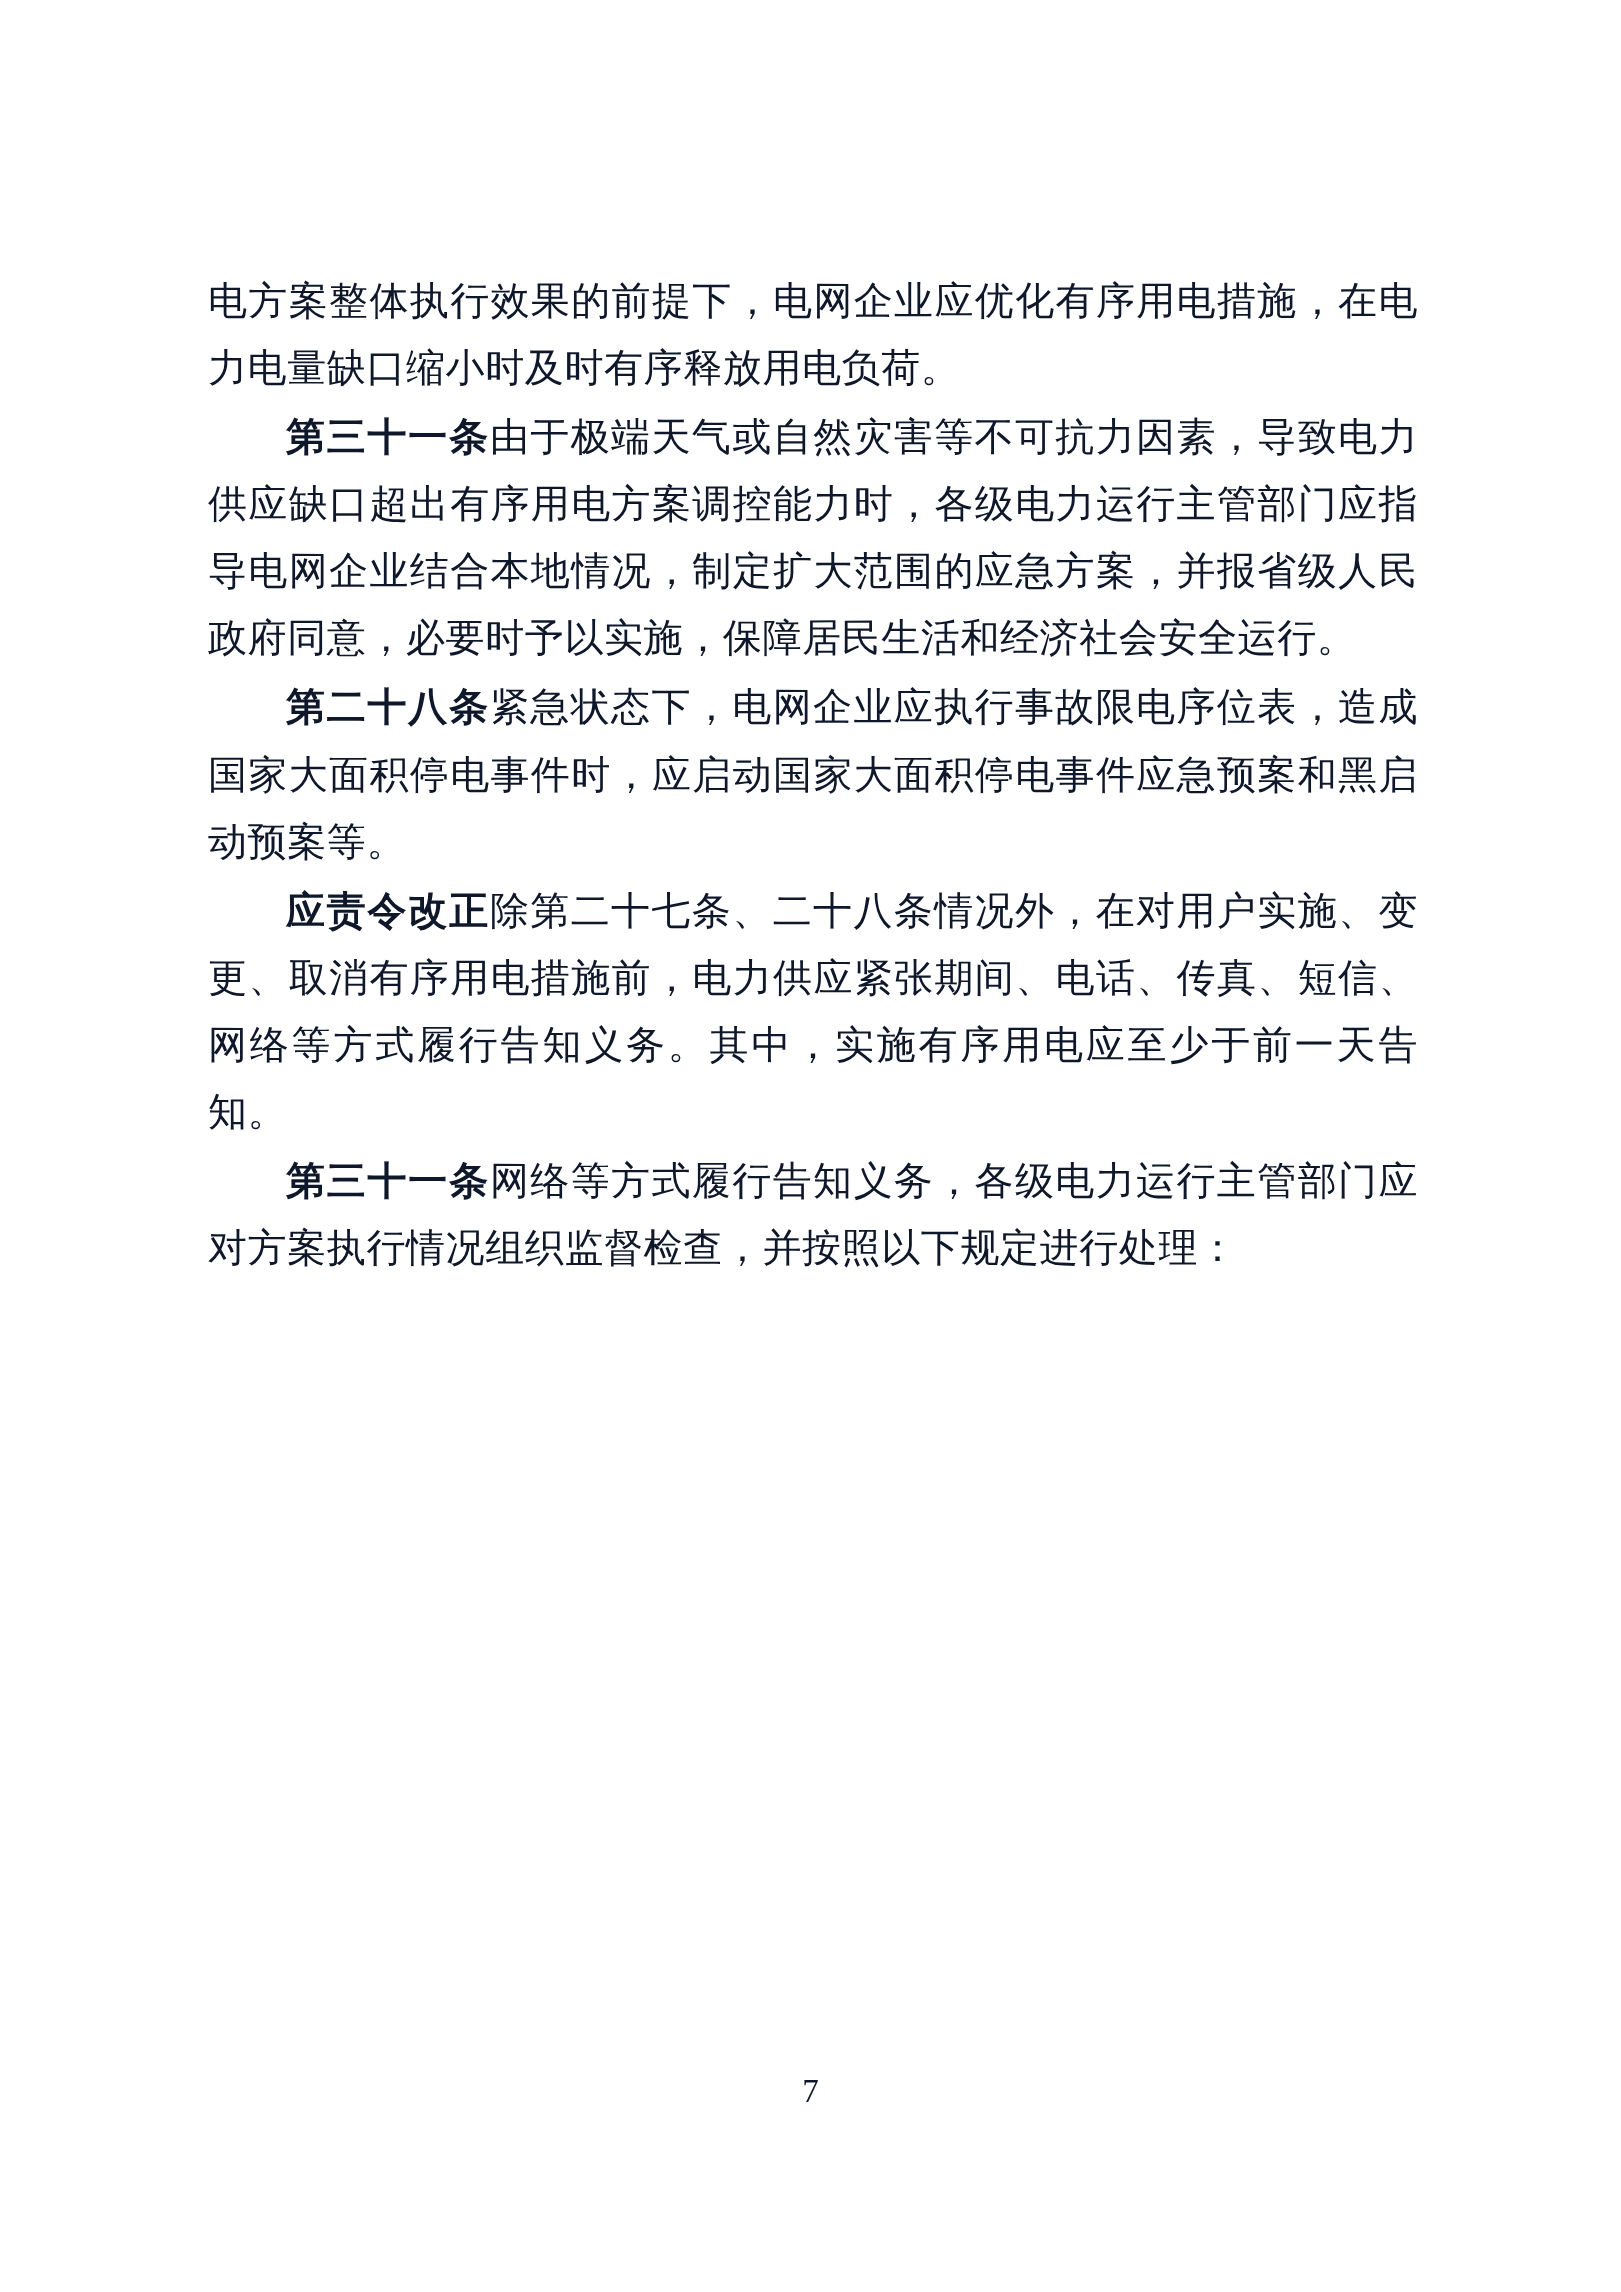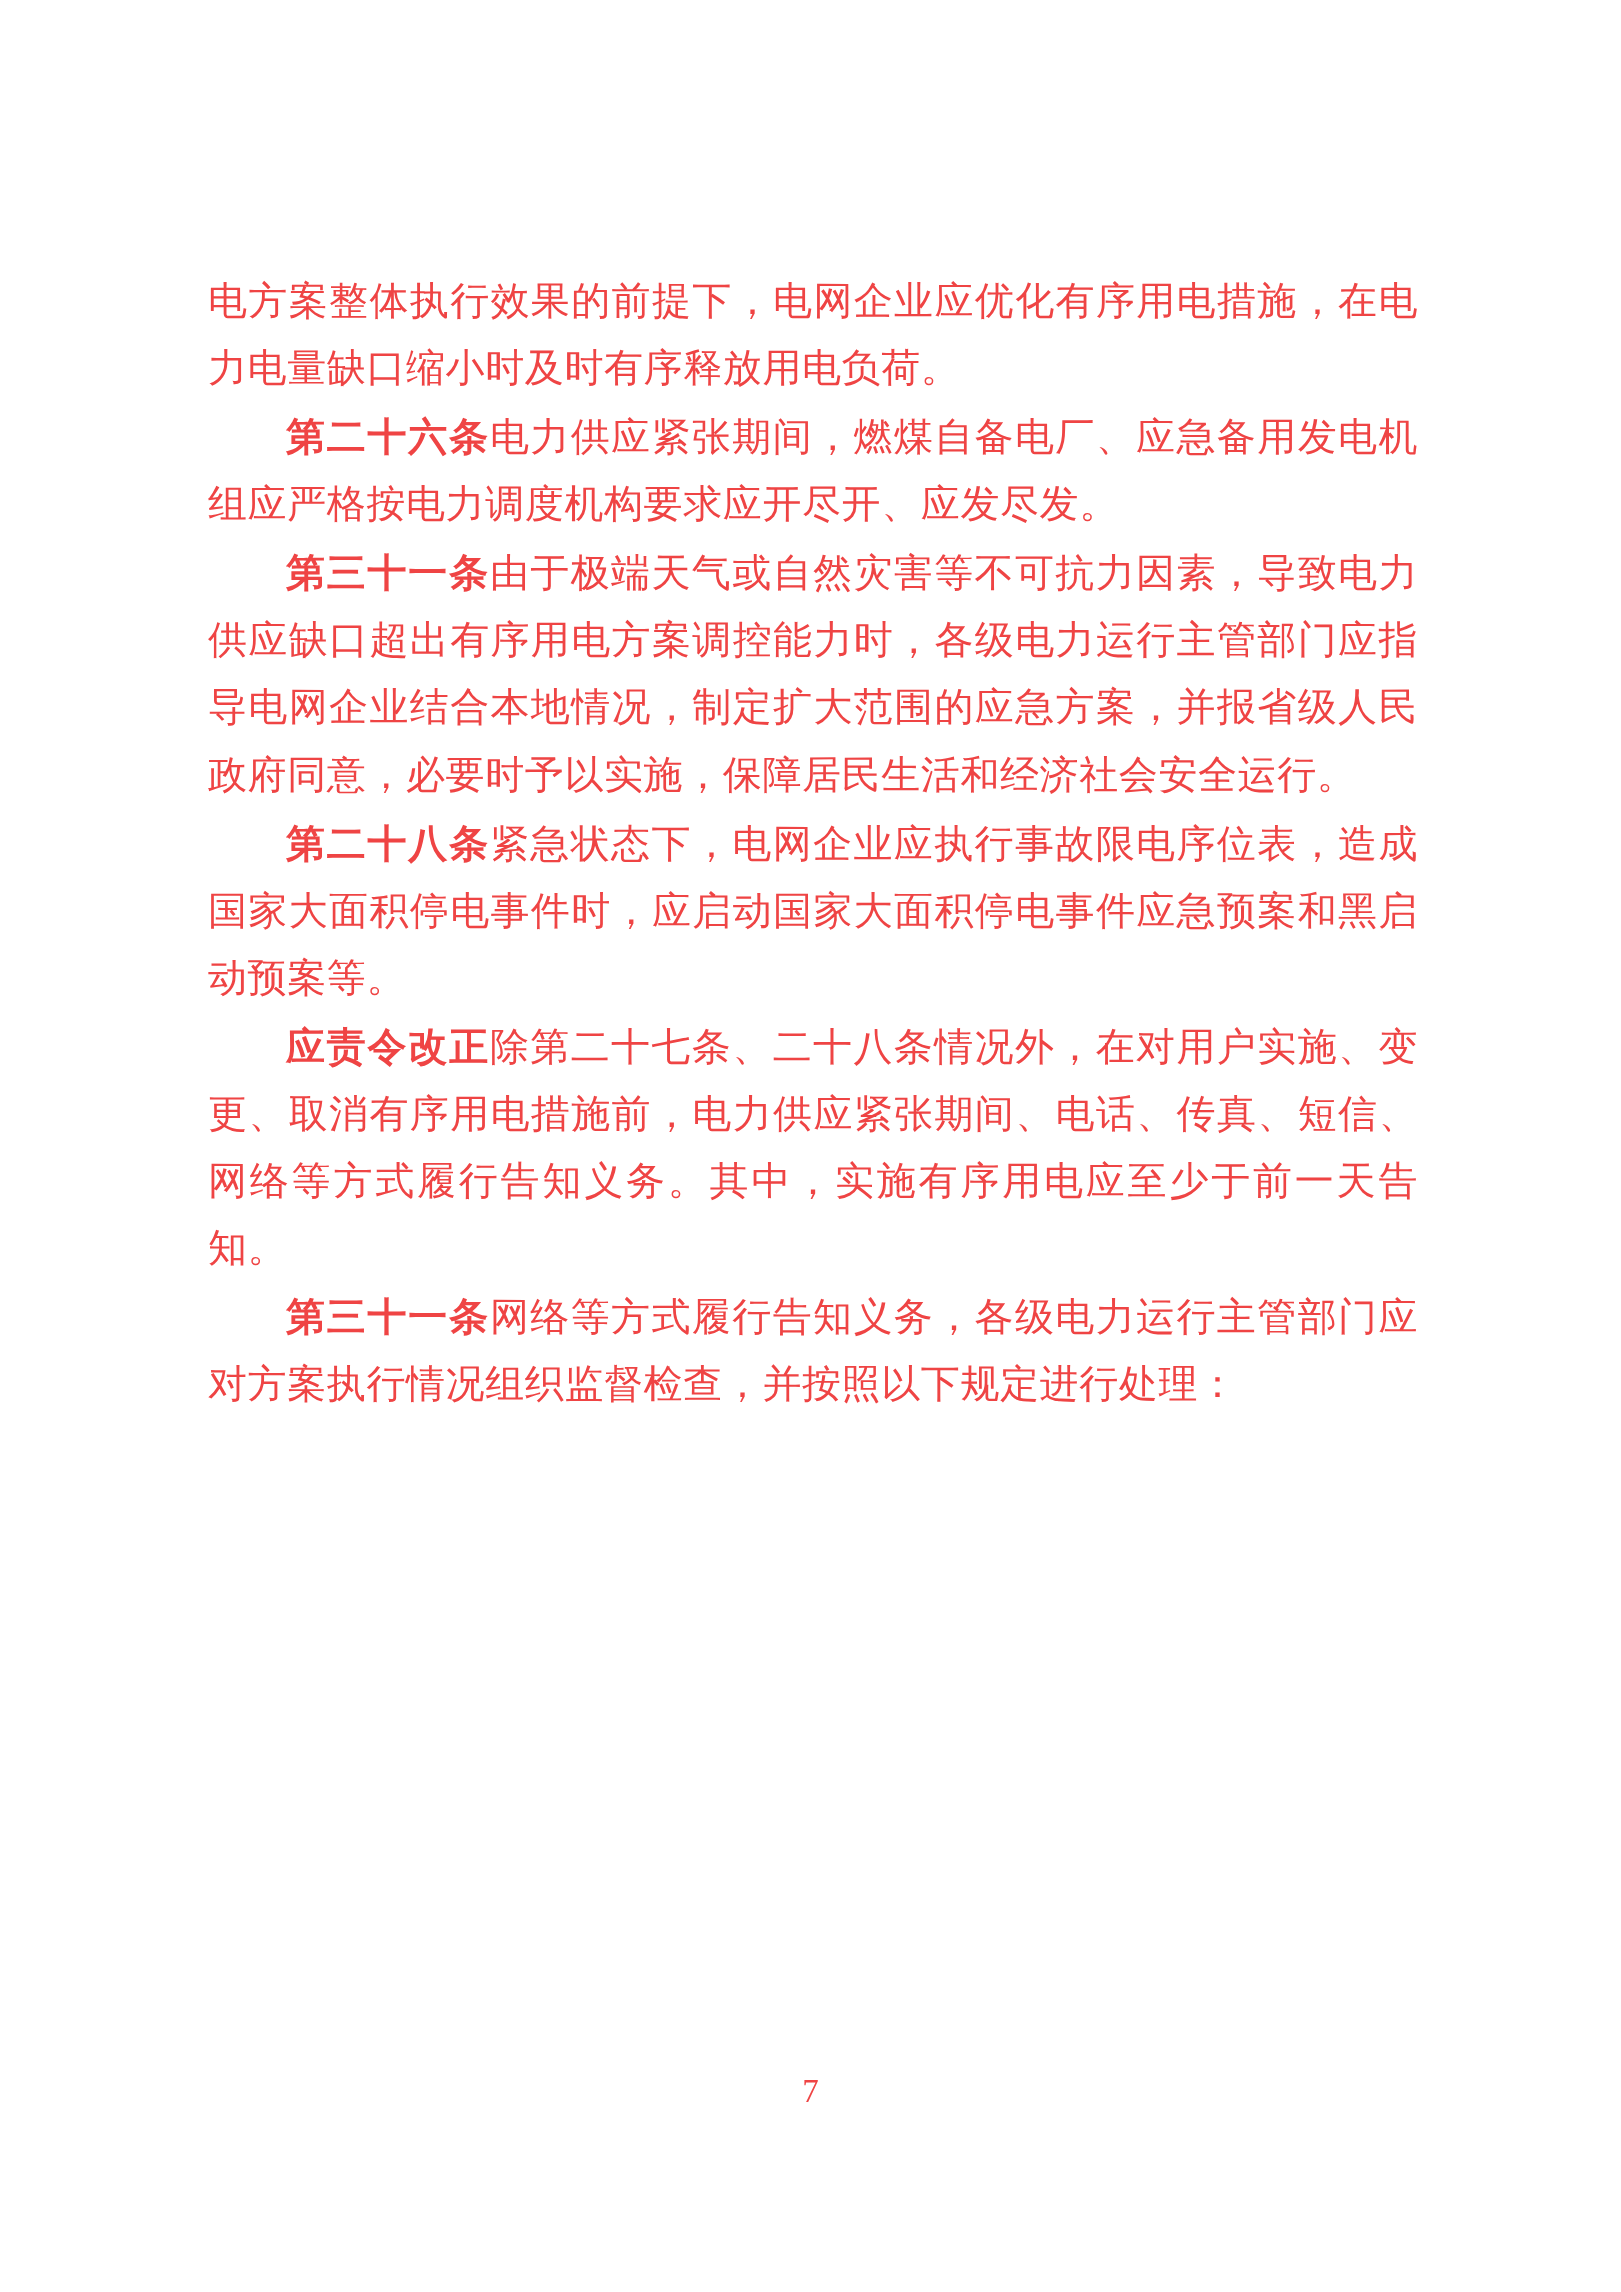--- a/index.html
+++ b/index.html
@@ -7,21 +7,21 @@
     padding: 0;
     background: #ffffff;
   }
   .page {
     position: relative;
     width: 1621px;
     height: 2280px;
     background: #ffffff;
     box-sizing: border-box;
     font-family: "Liberation Serif", "DejaVu Serif", serif;
-    color: #ef4444;
+    color: #0f172a;
     overflow: hidden;
   }
   .content {
     position: absolute;
     left: 208px;
     top: 267px;
     width: 1210px;
   }
   .para {
     font-size: 39px;
@@ -55,23 +55,20 @@
 <body>
 
 <div class="page">
 
   <div class="content">
 
     <p class="para hang">
       <span>电方案整体执行效果的前提下，电网企业应优化有序用电措施，在电力电量缺口缩小时及时有序释放用电负荷。</span>
     </p>
 
-    <p class="para indent">
-      <span class="art-label">第二十六条</span><span>电力供应紧张期间，燃煤自备电厂、应急备用发电机组应严格按电力调度机构要求应开尽开、应发尽发。</span>
-    </p>
 
     <p class="para indent">
       <span class="art-label">第三十一条</span><span>由于极端天气或自然灾害等不可抗力因素，导致电力供应缺口超出有序用电方案调控能力时，各级电力运行主管部门应指导电网企业结合本地情况，制定扩大范围的应急方案，并报省级人民政府同意，必要时予以实施，保障居民生活和经济社会安全运行。</span>
     </p>
 
     <p class="para indent">
       <span class="art-label">第二十八条</span><span>紧急状态下，电网企业应执行事故限电序位表，造成国家大面积停电事件时，应启动国家大面积停电事件应急预案和黑启动预案等。</span>
     </p>
 
     <p class="para indent">

